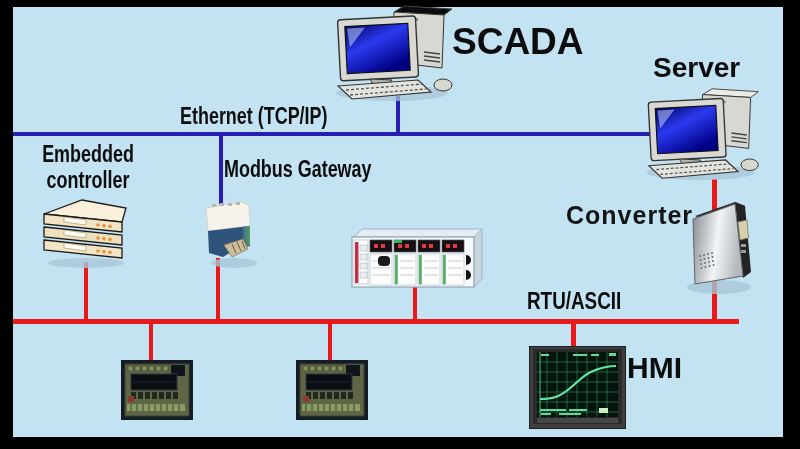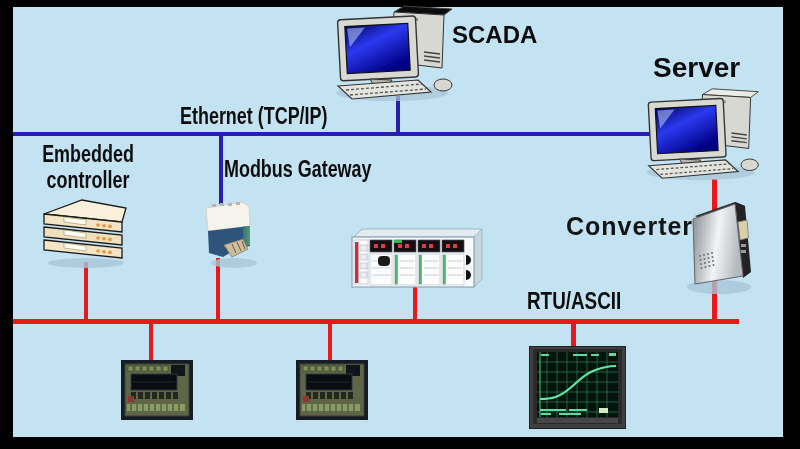--- a/index.html
+++ b/index.html
@@ -6,22 +6,22 @@
   .stage{position:relative;width:800px;height:449px;background:#000;overflow:hidden;
          font-family:"Liberation Sans",sans-serif;}
   .panel{position:absolute;left:13px;top:7px;width:770px;height:430px;background:#c4e3f2;}
   .line{position:absolute;}
   .eth{background:#2a1db4;z-index:1;}
   .ser{background:#e8191b;z-index:1;}
   .lbl{position:absolute;color:#0d0d0d;font-weight:700;white-space:nowrap;z-index:3;}
   .cond{font-size:23px;transform:scaleX(0.78);transform-origin:left center;}
   .condc{font-size:23px;line-height:26px;transform:scaleX(0.78);transform-origin:center center;
          text-align:center;white-space:normal;}
-  .big{font-size:24px;}
-  .conv{font-size:25px;font-weight:600;letter-spacing:1px;color:#141414;margin-top:11px;}
+  .big{font-size:37px;}
+  .conv{font-size:25px;font-weight:600;letter-spacing:1px;color:#141414;}
   .dev{position:absolute;z-index:2;}
   .dev svg{display:block;}
 </style>
 </head>
 <body>
 
 <div class="stage">
   <div class="panel"></div>
 
   <svg width="0" height="0" style="position:absolute" aria-hidden="true">
@@ -56,20 +56,21 @@
   <div class="line ser" style="left:328px;top:323px;width:4px;height:39px"></div>
   <div class="line ser" style="left:571px;top:323px;width:5px;height:26px"></div>
 
   <div class="lbl big" style="left:452px;top:21px">SCADA</div>
   <div class="lbl big" style="left:653px;top:52px;font-size:28px">Server</div>
   <div class="lbl cond" style="left:180px;top:103px">Ethernet (TCP/IP)</div>
   <div class="lbl condc" style="left:28px;top:141px;width:120px">Embedded controller</div>
   <div class="lbl cond" style="left:224px;top:156px">Modbus Gateway</div>
   <div class="lbl conv" style="left:566px;top:201px">Converter</div>
   <div class="lbl cond" style="left:527px;top:288px;transform:scaleX(0.82)">RTU/ASCII</div>
+  <div class="lbl big" style="left:627px;top:351px;font-size:30px">HMI</div>
 
   <div class="dev" style="left:330px;top:4px">
     <svg width="130" height="98" viewBox="0 0 130 98">
       <ellipse cx="62" cy="89" rx="56" ry="8" fill="#a8c6d8" opacity="0.75"></ellipse>
       <polygon points="64,8 74,2 122,5 114,11" fill="#ececе6" stroke="#444" stroke-width="1" fill-opacity="0.95"></polygon>
       <polygon points="64,8 114,11 112,64 62,58" fill="#d8d8d2" stroke="#333" stroke-width="1"></polygon>
       <g stroke="#444" stroke-width="1.4">
         <line x1="94" y1="48" x2="110" y2="50"></line>
           <line x1="94" y1="52" x2="110" y2="54"></line>
         <line x1="94" y1="56" x2="110" y2="58"></line>

